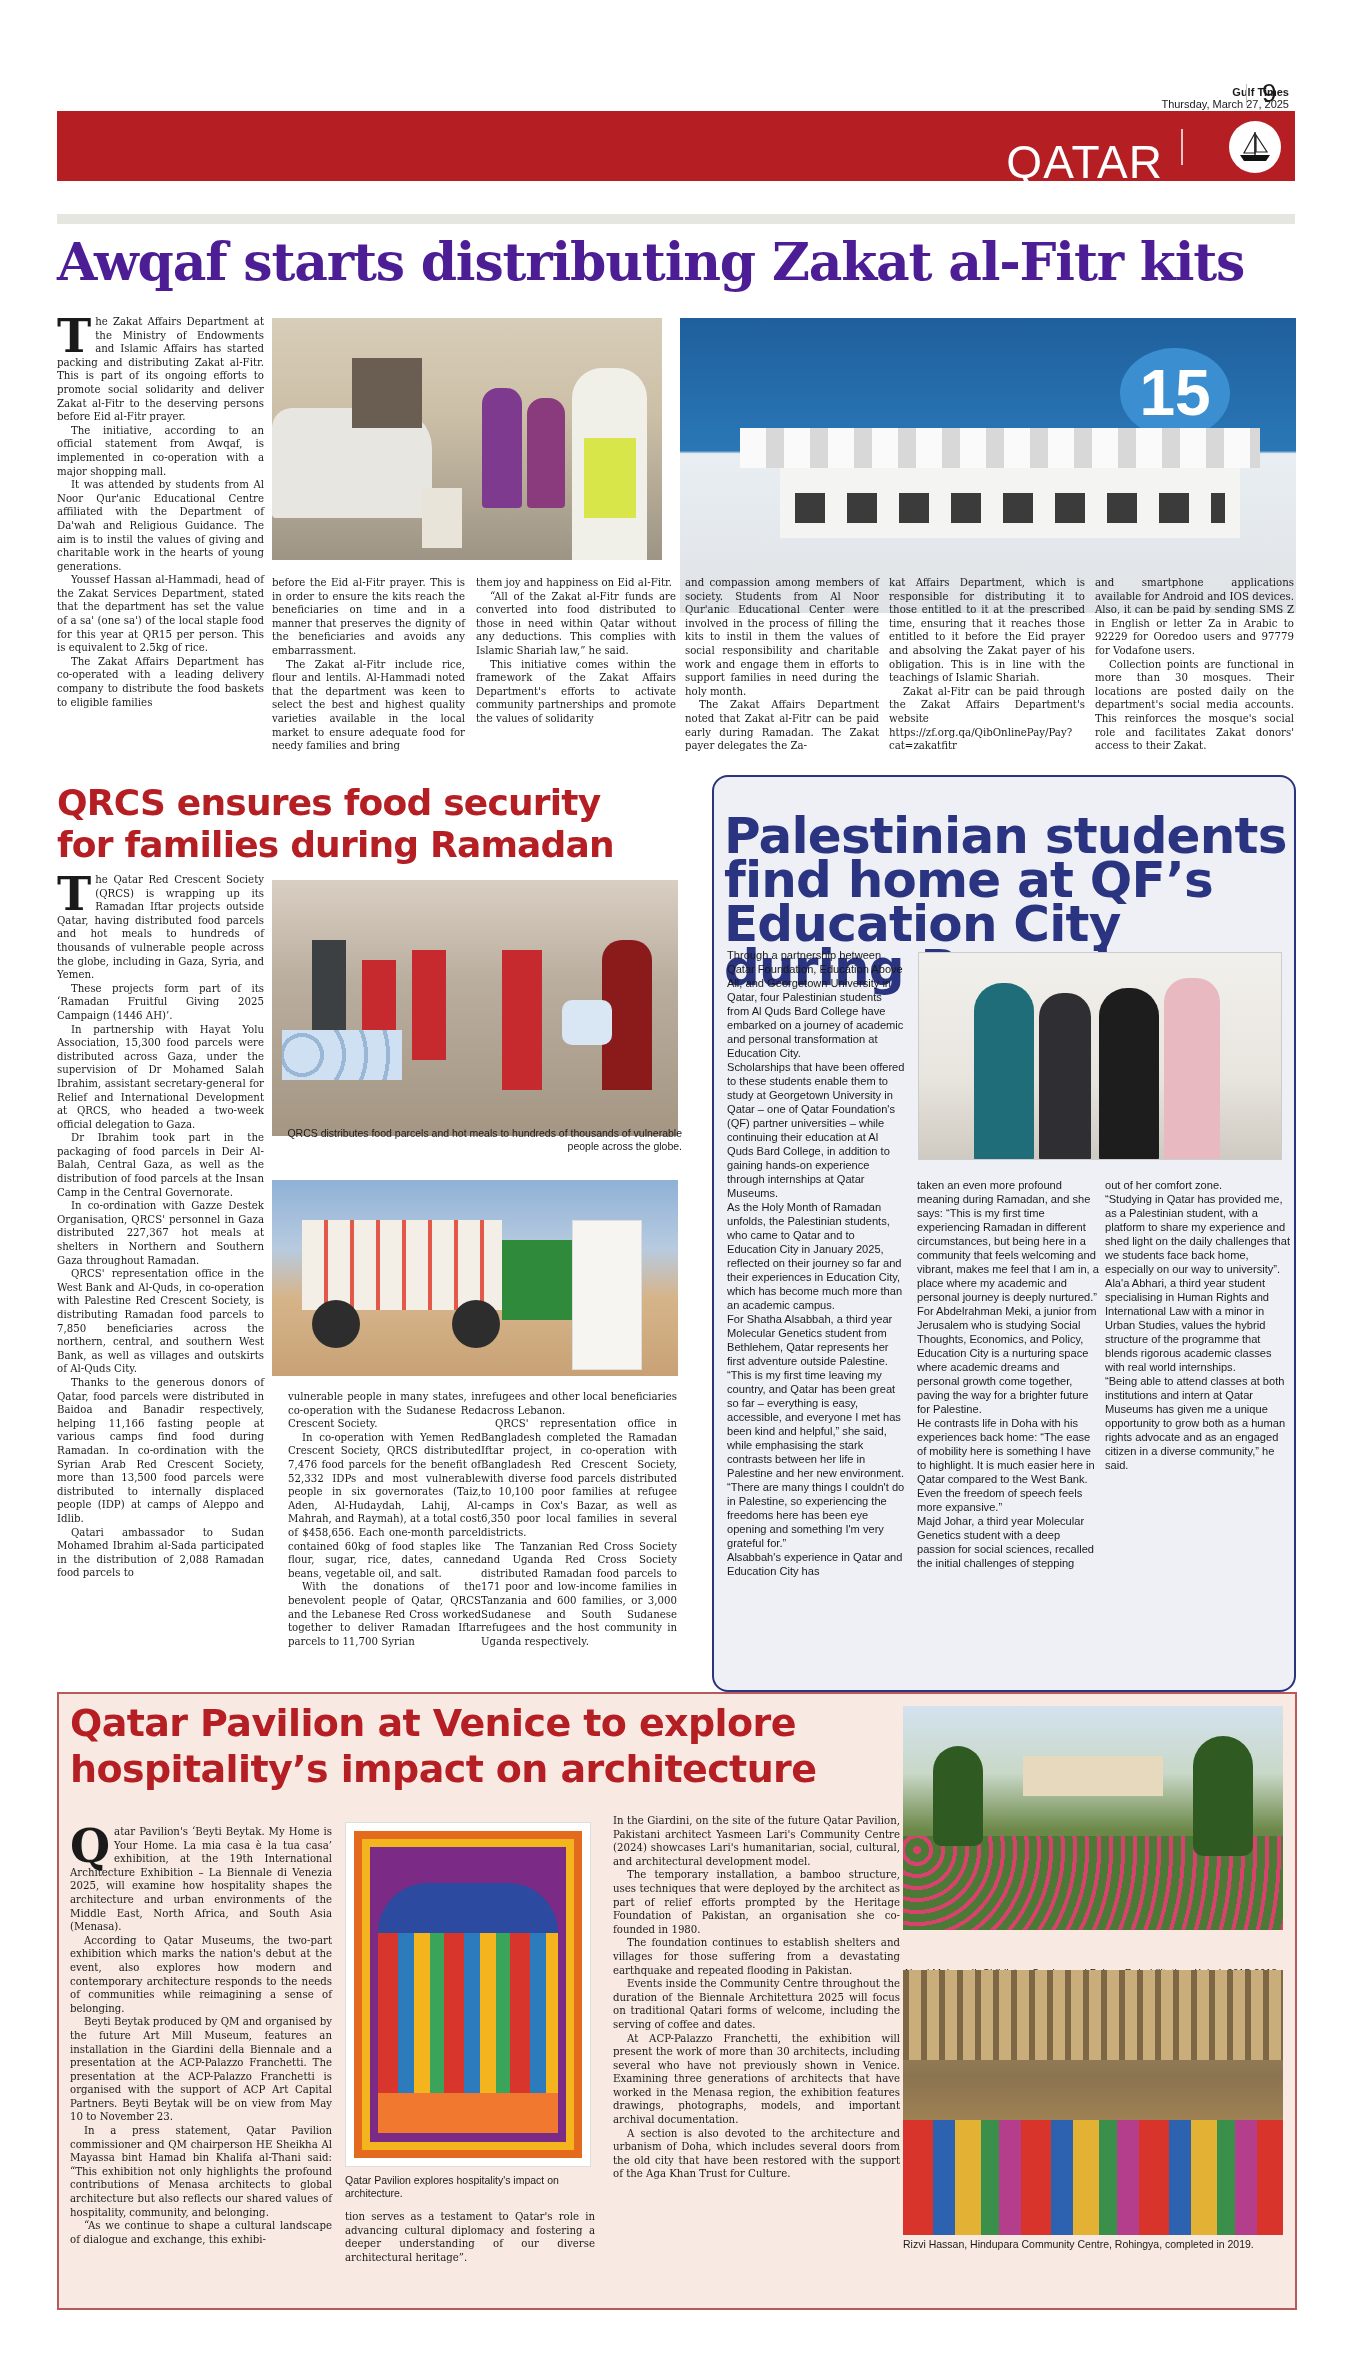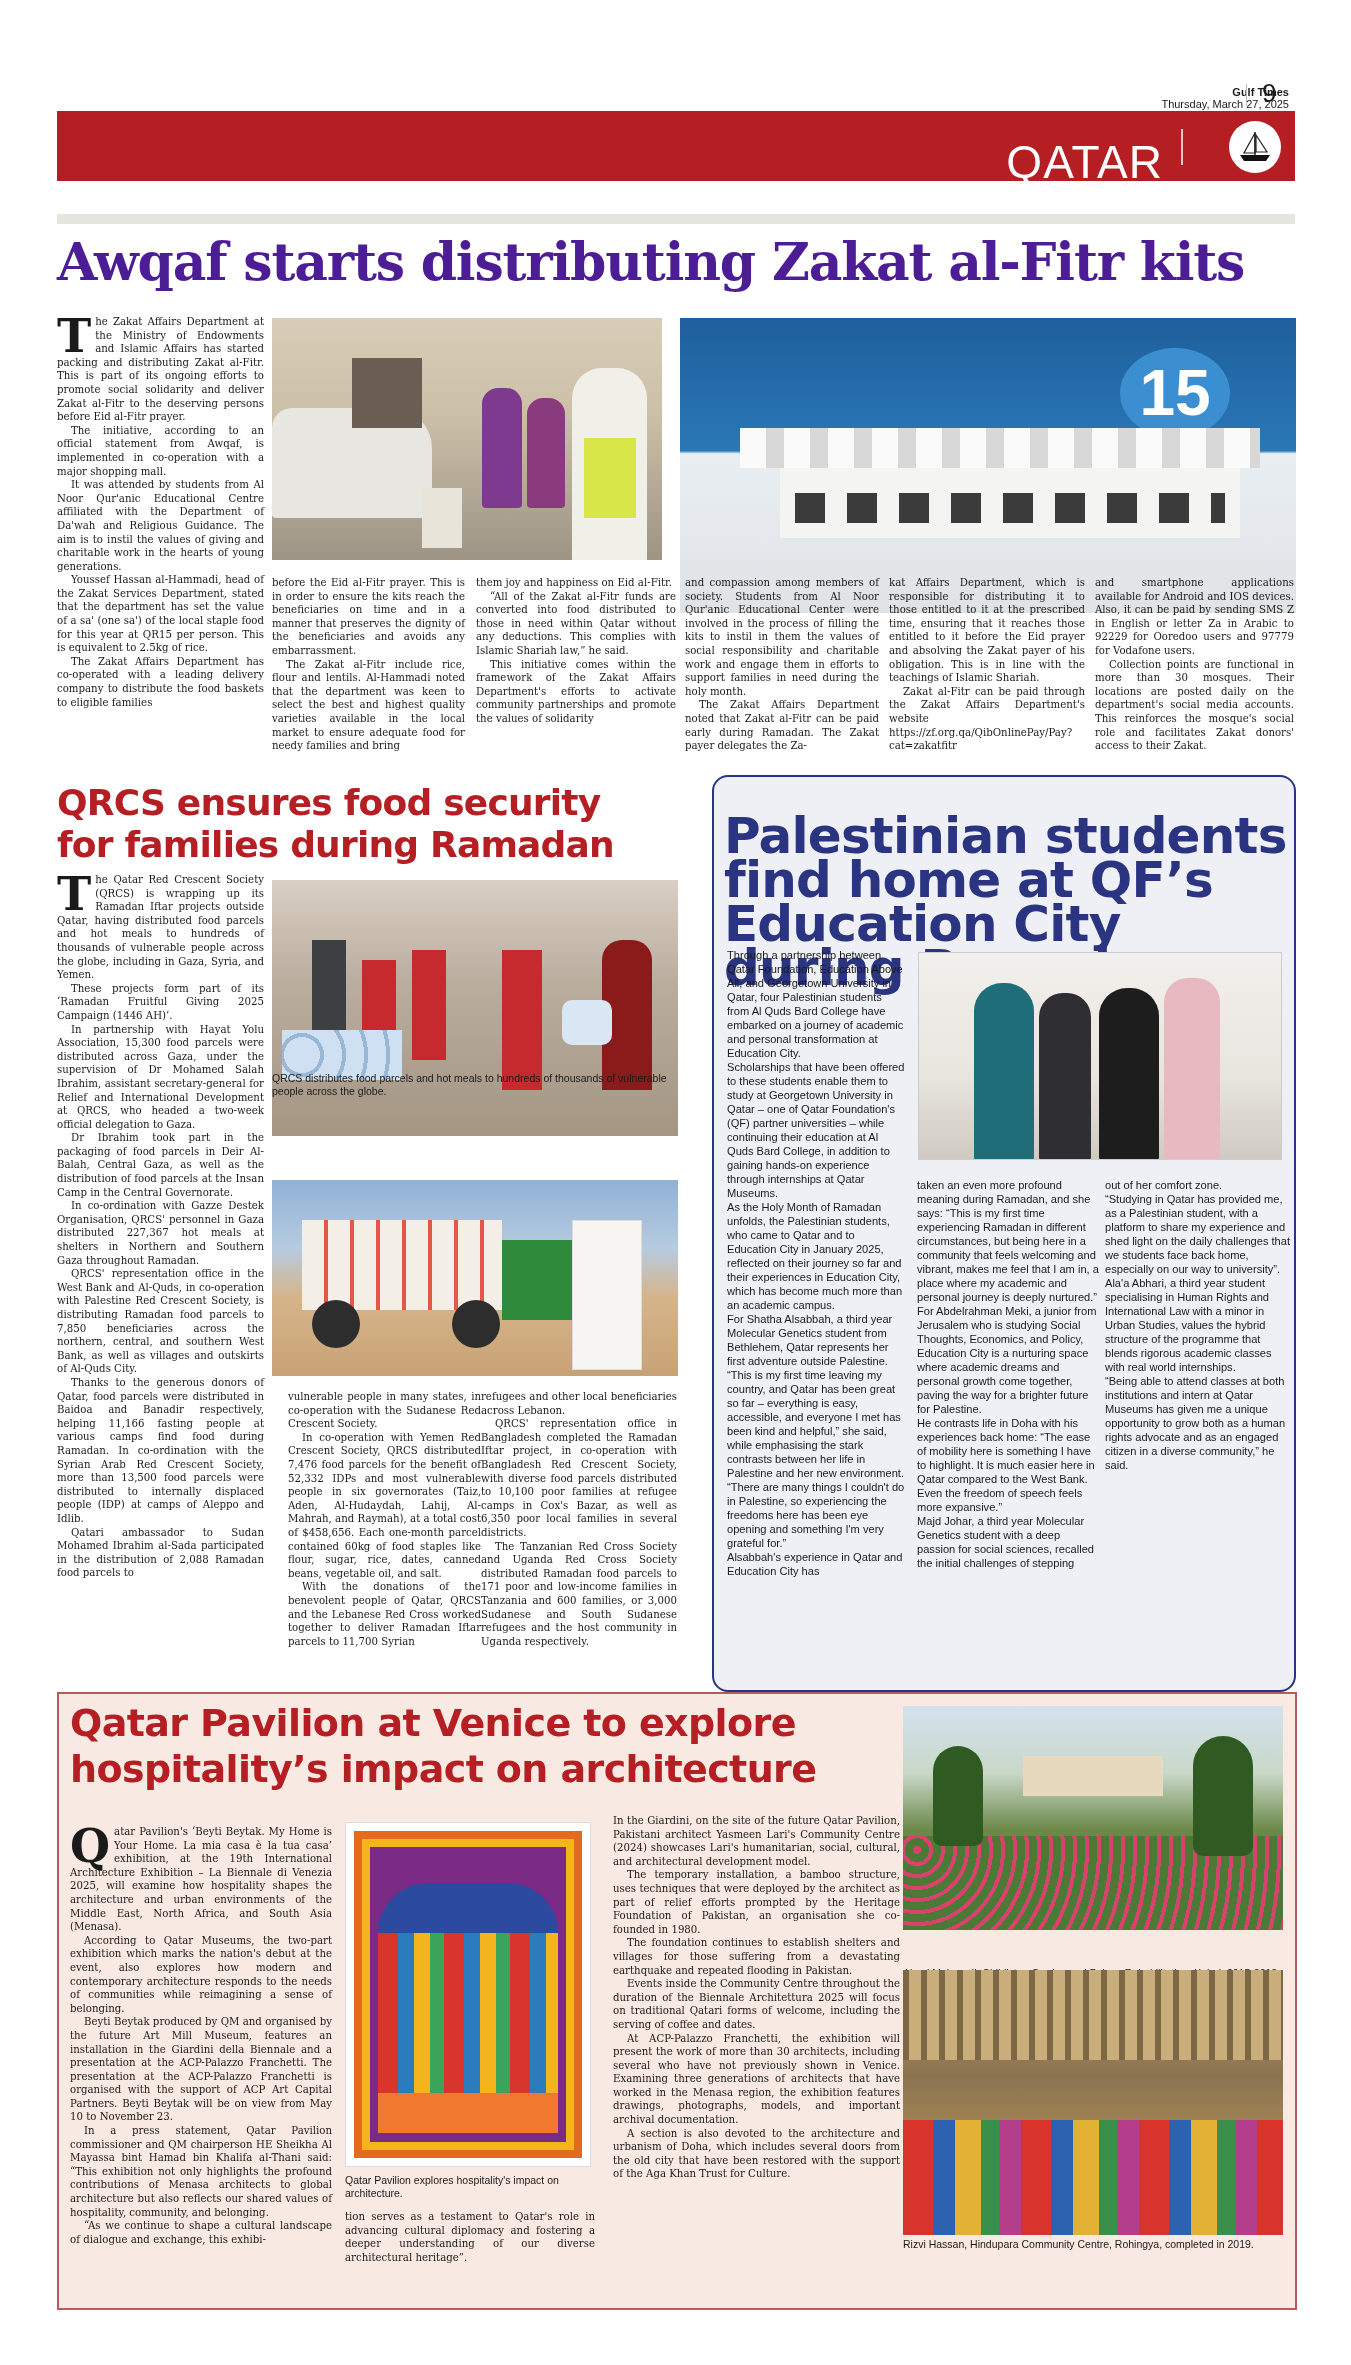--- a/index.html
+++ b/index.html
@@ -133,21 +133,21 @@
 
 <div class="photo" style="left:272px; top:880px; width:406px; height:256px; background:linear-gradient(180deg,#d9cfc2 0%,#b9ad9e 40%,#a59683 100%);">
   <div class="abs" style="left:40px; top:60px; width:34px; height:110px; background:#3c4043;"></div>
   <div class="abs" style="left:90px; top:80px; width:34px; height:100px; background:#c62a2f;"></div>
   <div class="abs" style="left:140px; top:70px; width:34px; height:110px; background:#c62a2f;"></div>
   <div class="abs" style="left:230px; top:70px; width:40px; height:140px; background:#c62a2f;"></div>
   <div class="abs" style="left:330px; top:60px; width:50px; height:150px; background:#8b1a1a; border-radius:20px 20px 0 0;"></div>
   <div class="abs" style="left:10px; top:150px; width:120px; height:50px; background:repeating-radial-gradient(circle at 20px 25px,#cfe0f2 0 18px,#9ab7d6 18px 22px);"></div>
   <div class="abs" style="left:290px; top:120px; width:50px; height:45px; background:#d9e6f4; border-radius:10px;"></div>
 </div>
-<div class="abs caption" style="left:272px; top:1072px; width:410px;">QRCS distributes food parcels and hot meals to hundreds of thousands of vulnerable people across the globe.</div>
+<div class="abs caption" style="left:272px; top:1127px; width:410px;text-align:right;">QRCS distributes food parcels and hot meals to hundreds of thousands of vulnerable people across the globe.</div>
 
 <div class="photo" style="left:272px; top:1180px; width:406px; height:196px; background:linear-gradient(180deg,#8fb1d6 0%,#b7cbe0 35%,#d6b48a 60%,#c8a276 100%);">
   <div class="abs" style="left:30px; top:40px; width:200px; height:90px; background:repeating-linear-gradient(90deg,#f4efe6 0 22px,#e35848 22px 26px);"></div>
   <div class="abs" style="left:230px; top:60px; width:70px; height:80px; background:#2f8a3c;"></div>
   <div class="abs" style="left:300px; top:40px; width:70px; height:150px; background:#f7f5f1; border:1px solid #ddd;"></div>
   <div class="abs" style="left:40px; top:120px; width:48px; height:48px; border-radius:50%; background:#2d2d2d;"></div>
   <div class="abs" style="left:180px; top:120px; width:48px; height:48px; border-radius:50%; background:#2d2d2d;"></div>
 </div>
 
 <div class="abs body-serif" style="left:288px; top:1390px; width:193px;">

